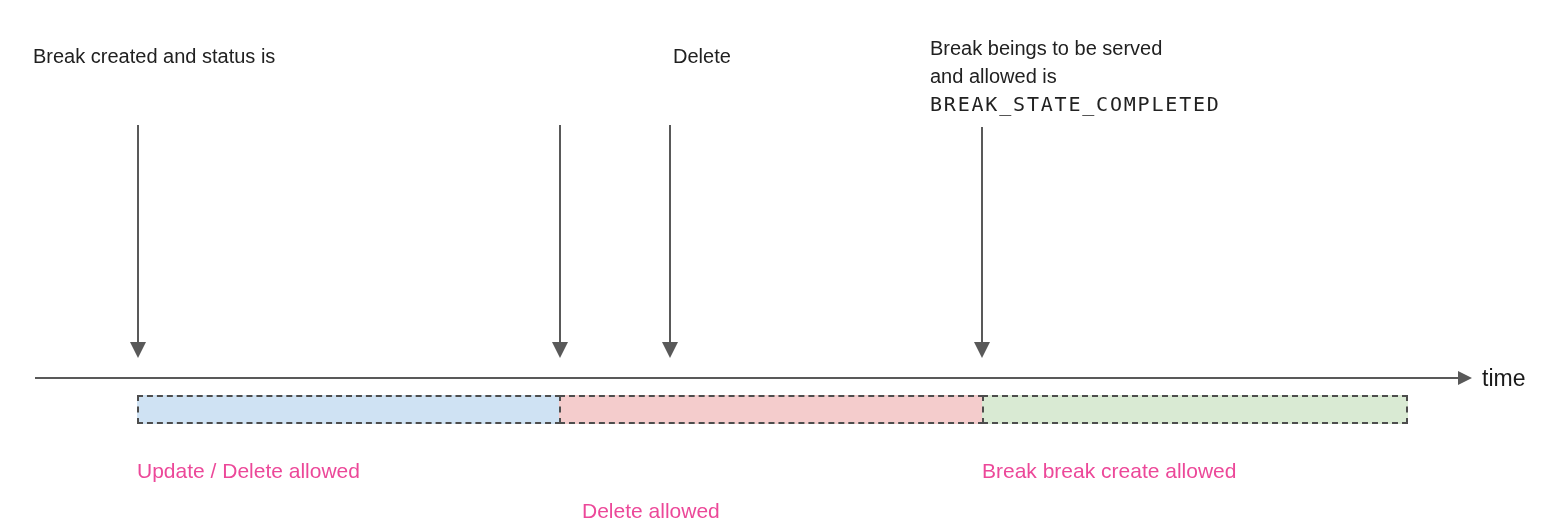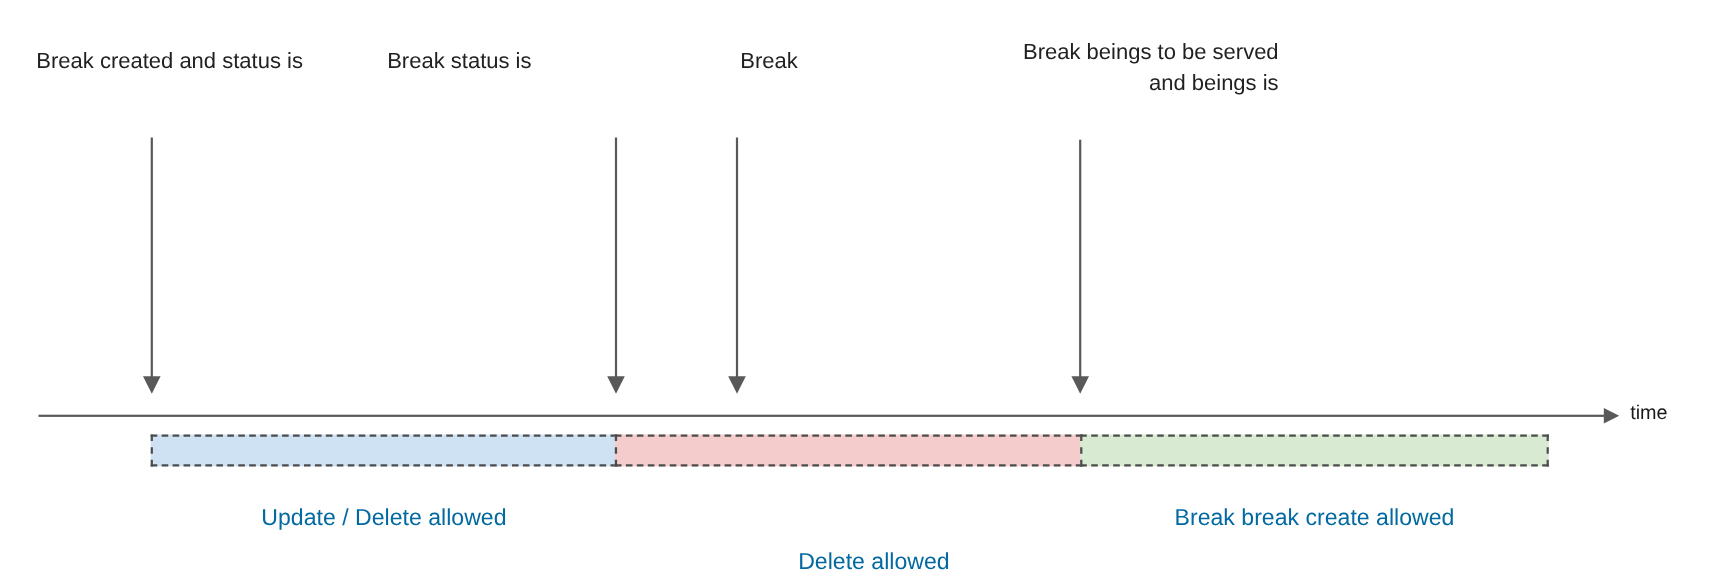--- a/index.html
+++ b/index.html
@@ -17,21 +17,21 @@
   
   .ann { position: absolute; line-height: 28px; font-size: 20px; white-space: nowrap; }
   .ann .mono {
     font-family: "DejaVu Sans Mono", "Liberation Mono", monospace;
     letter-spacing: 1.8px;
     font-size: 20px;
   }
   .ann1 { left: 33px;  top: 42px; text-align: right; }
   .ann2 { left: 352px; top: 42px; }
   .ann3 { left: 673px; top: 42px; }
-  .ann4 { left: 930px; top: 34px; text-align: right; }
+  .ann4 { left: 930px; top: 34px; }
 
   
   .varrow { position: absolute; }
   .varrow .vline {
     position: absolute;
     width: 2px; background: #595959;
   }
   .varrow .vhead {
     position: absolute;
     width: 0; height: 0;
@@ -59,67 +59,67 @@
     position: absolute;
     left: 1458px; top: 371px;
     width: 0; height: 0;
     border-top: 7px solid transparent;
     border-bottom: 7px solid transparent;
     border-left: 14px solid #595959;
   }
   .time-label {
     position: absolute;
     left: 1482px; top: 365px;
-    font-size: 18px;
+    font-size: 23px;
     color: #1a1a1a;
   }
 
   
   .seg {
     position: absolute;
     top: 395px; height: 29px;
     border: 2px dashed #4d4d4d;
   }
   .seg1 { left: 137px; width: 424px; background: #cfe2f3; }
   .seg2 { left: 559px; width: 425px; background: #f4cccc; }
   .seg3 { left: 982px; width: 426px; background: #d9ead3; }
 
   
   .seg-label {
     position: absolute;
     top: 459px;
     font-size: 21px;
-    text-align: center;
-    color: #0369a1;
+    text-align: left;
+    color: #ec4899;
     white-space: nowrap;
   }
   .seg-label1 { left: 137px; width: 424px; }
   .seg-label2 { left: 582px; width: 425px; margin-top: 40px; }
   .seg-label3 { left: 982px; width: 426px; }
 </style>
 </head>
 <body>
 
 <div class="canvas">
 
   <div class="ann ann1">
     <div class="sans">Break created and status is</div>
   </div>
 
   <div class="ann ann2">
-    <div class="sans">Break status is</div>
   </div>
 
   <div class="ann ann3">
-    <div class="sans">Break</div>
+    <div class="sans">Delete</div>
   </div>
 
   <div class="ann ann4">
     <div class="sans">Break beings to be served</div>
-    <div class="sans">and beings is</div>
+    <div class="sans">and allowed is</div>
+    <div class="mono">BREAK_STATE_COMPLETED</div>
   </div>
 
   <div class="varrow arrow1">
     <div class="vline"></div>
     <div class="vhead"></div>
   </div>
   <div class="varrow arrow2">
     <div class="vline"></div>
     <div class="vhead"></div>
   </div>

